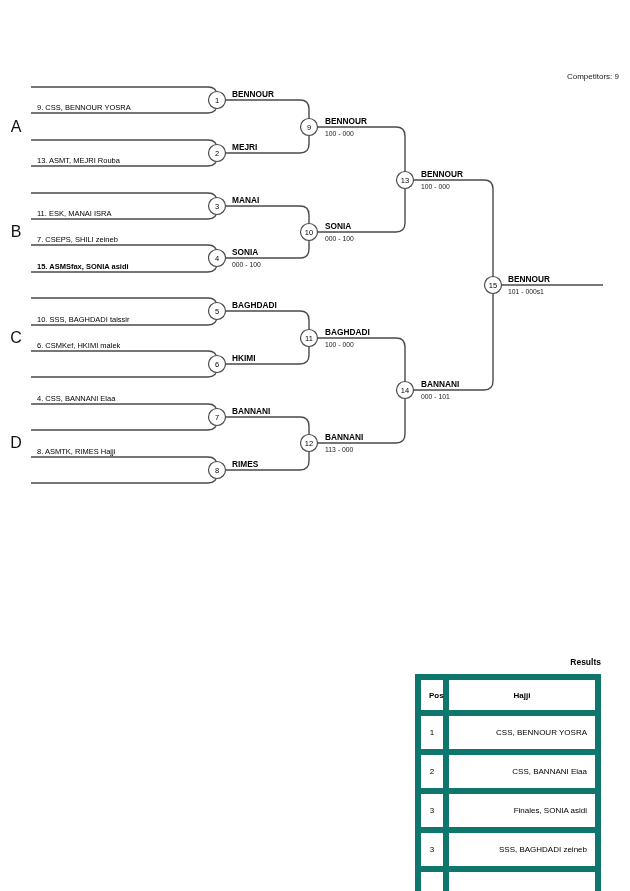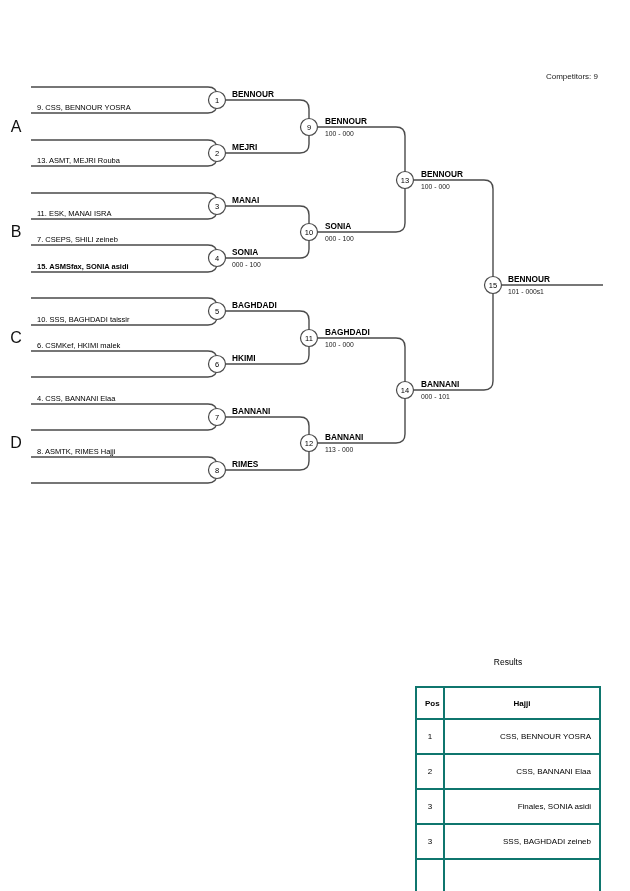--- a/index.html
+++ b/index.html
@@ -13,46 +13,46 @@
   }
   .page { position:absolute; inset:0; }
   .title {
     position:absolute; top:44px; left:0; right:0;
     text-align:center;
     font-size:19px; font-weight:bold;
     white-space:pre;
     letter-spacing:0.2px;
   }
   .competitors {
-    position:absolute; top:72px; right:32px;
+    position:absolute; top:72px; right:11px;
     font-size:8px; color:#1a1a1a;
   }
   svg.bracket { position:absolute; top:0; left:0; }
   .ln { fill:none; stroke:#4a4a4a; stroke-width:1.4px; }
   .mc { fill:#ffffff; stroke:#4a4a4a; stroke-width:1.2px; }
   text { fill:#000; font-family:"Liberation Sans", sans-serif; }
   .nm  { font-size:7.5px; }
   .nmb { font-size:7.5px; font-weight:bold; }
   .wn  { font-size:8.3px; font-weight:bold; }
   .sc  { font-size:6.8px; fill:#222; }
   .cn  { font-size:7.5px; text-anchor:middle; }
   .grp { font-size:16px; text-anchor:middle; fill:#111; }
   .results {
     position:absolute; left:415px; top:657px; width:186px;
   }
   .results-title {
-    text-align:center; font-size:8.5px; font-weight:normal;
-    margin:0 0 19px 0;
+    text-align:right; font-size:8.5px; font-weight:bold;
+    margin:0 0 7px 0;
   }
   table.res {
     border-collapse:collapse; table-layout:fixed;
     width:186px; font-size:8px;
     border:2px solid #000;
   }
-  table.res th, table.res td { border:2px solid #0f766e; padding:8px; }
+  table.res th, table.res td { border:6px solid #0f766e; padding:8px; }
   table.res th { height:14px; font-weight:bold; text-align:center; }
   table.res td { height:17px; }
   .col-pos { width:28px; }
   td.pos { text-align:center; }
   td.name { text-align:right; padding-left:11px; }
 </style>
 </head>
 <body>
 
 <div class="page">

